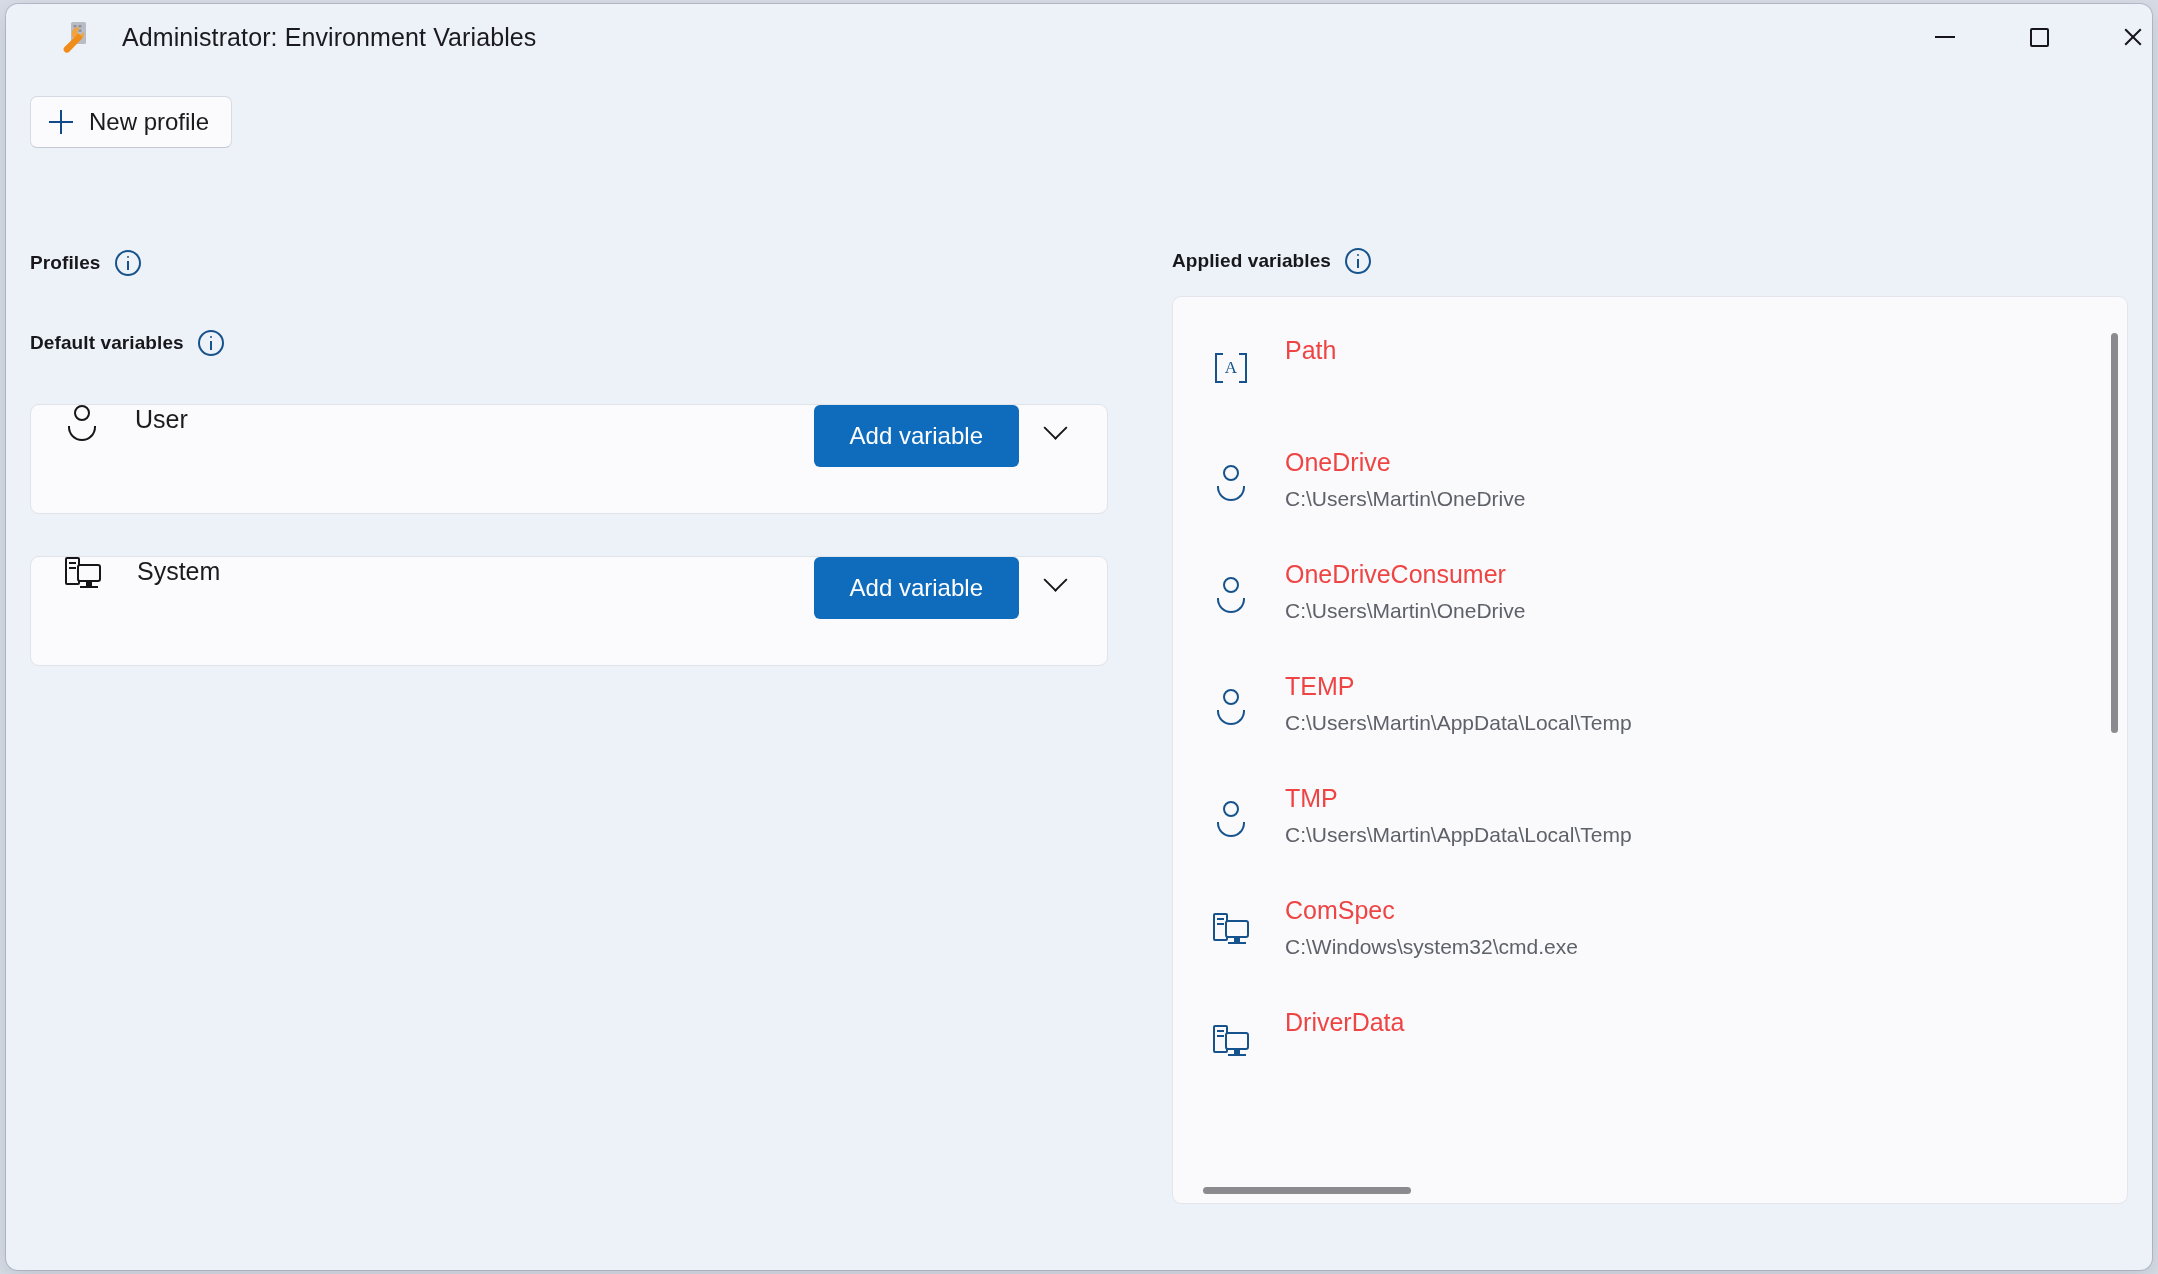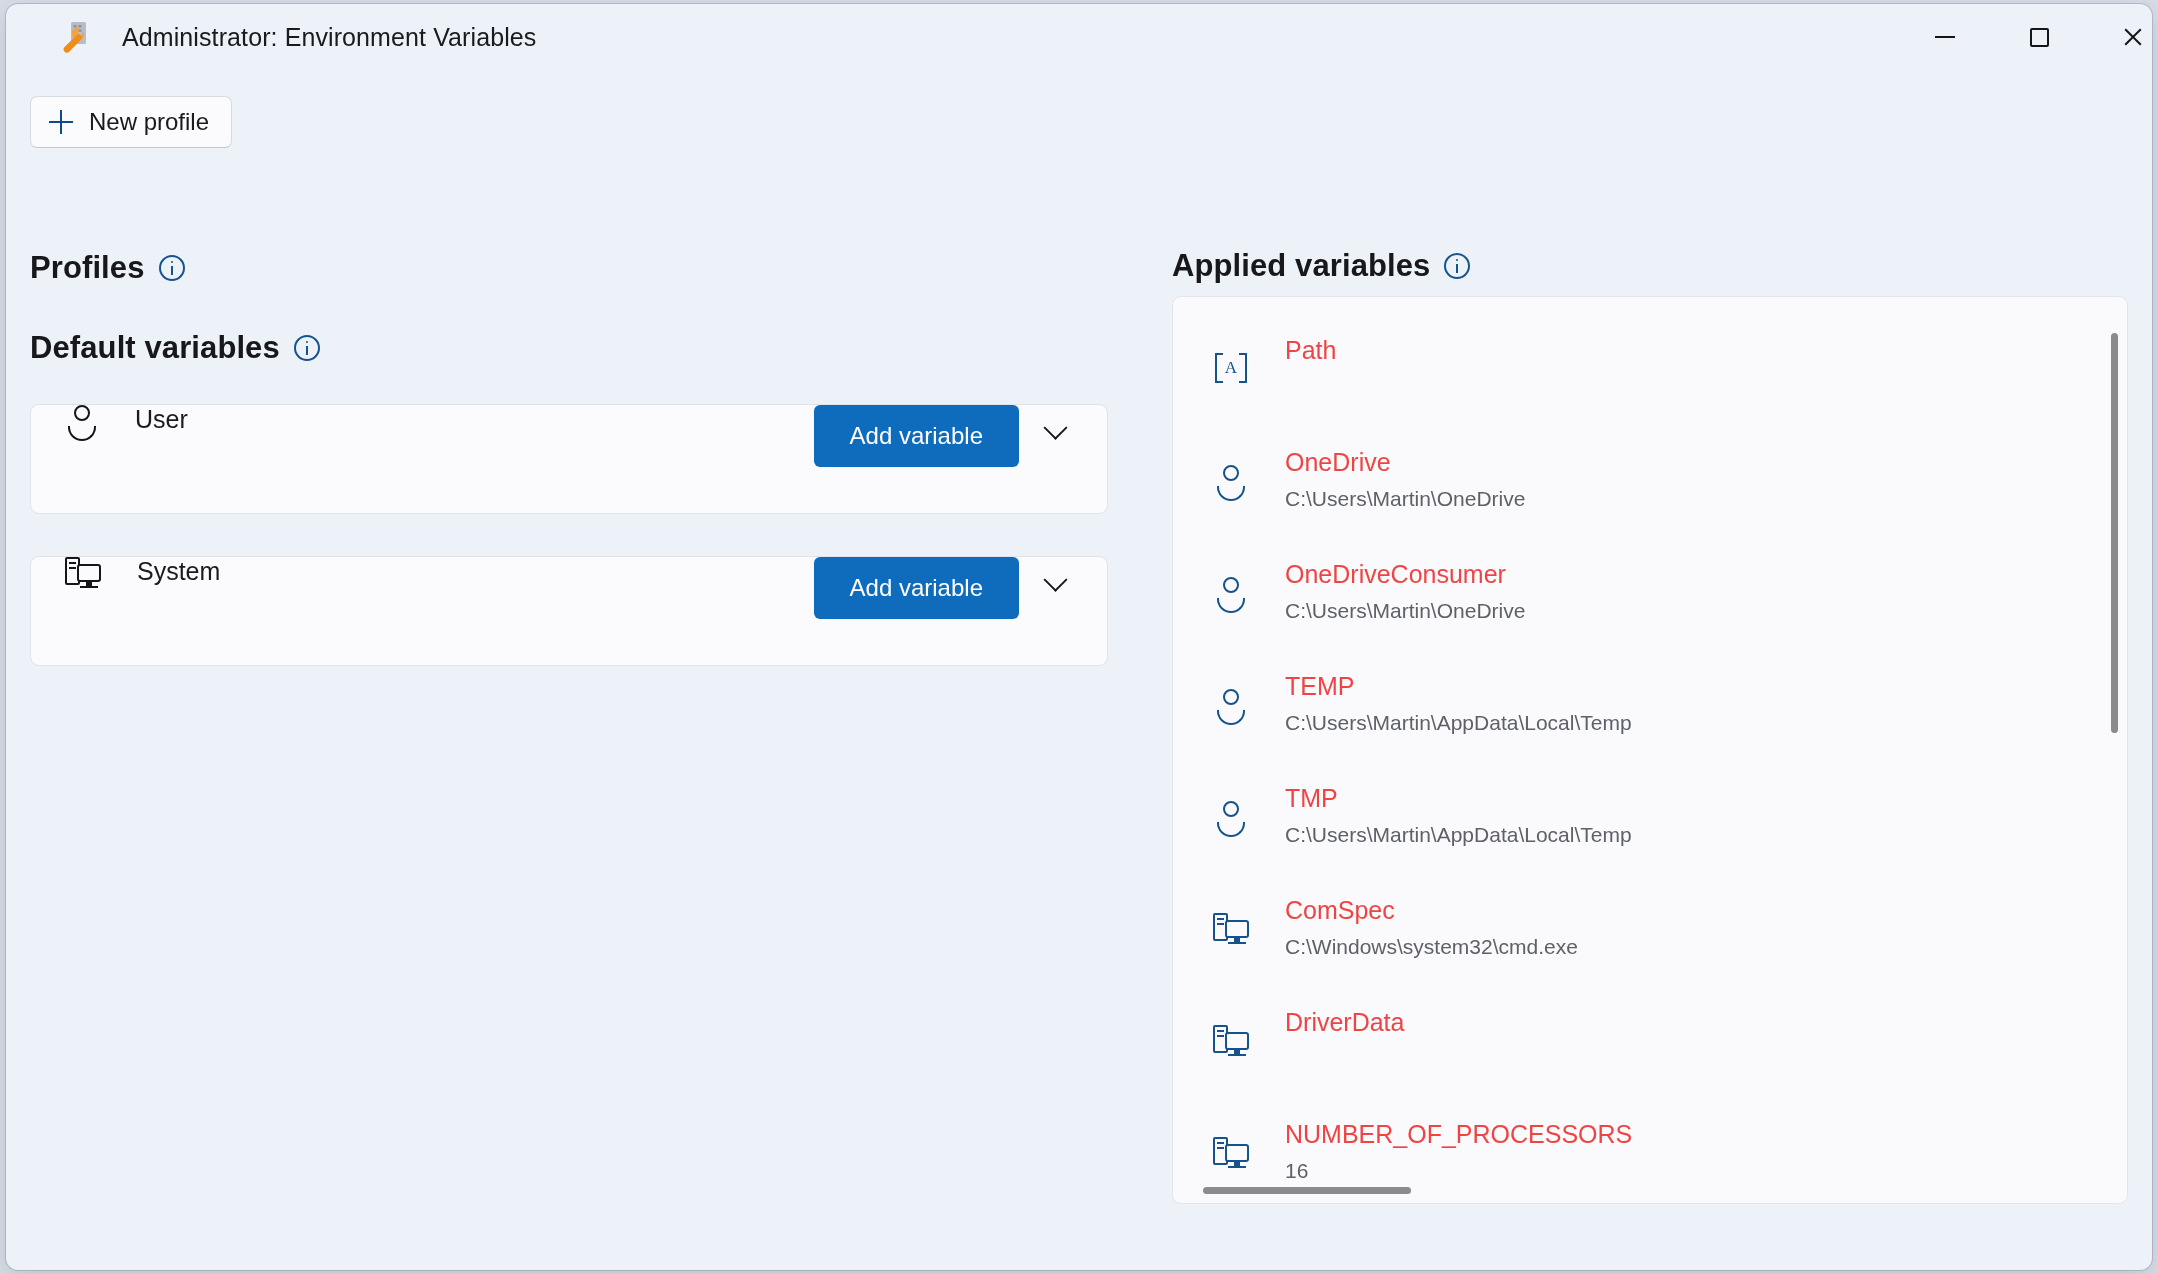--- a/index.html
+++ b/index.html
@@ -109,21 +109,21 @@
   .plus-icon::after  { left: 0; top: 11px; width: 24px; height: 2px; }
 
   
   .heading {
     display: flex;
     align-items: center;
     gap: 14px;
     position: absolute;
   }
   .heading .h-text {
-    font-size: 31px;
+    font-size: 19px;
     font-weight: bold;
     color: #18181c;
     letter-spacing: .1px;
   }
   #profiles-heading     { left: 24px;  top: 246px; }
   #defaultvars-heading  { left: 24px;  top: 326px; }
   #applied-heading      { left: 1166px; top: 244px; }
 
   .info-icon {
     width: 26px; height: 26px;
@@ -481,33 +481,20 @@
               <span class="tower"></span>
               <span class="tl1"></span>
               <span class="tl2"></span>
               <span class="mon"></span>
               <span class="stand"></span>
               <span class="base"></span>
             </span>
           </span>
           <span class="var-text"><span class="var-name">DriverData</span></span>
         </div>
-        <div class="var-row">
-          <span class="var-icon-wrap">
-            <span class="pc-ico blue">
-              <span class="tower"></span>
-              <span class="tl1"></span>
-              <span class="tl2"></span>
-              <span class="mon"></span>
-              <span class="stand"></span>
-              <span class="base"></span>
-            </span>
-          </span>
-          <span class="var-text"><span class="var-name">NUMBER_OF_PROCESSORS</span><div class="var-value">16</div></span>
-        </div>
       </div>
 
     <div class="vscroll">
       <div class="thumb"></div>
     </div>
     <div class="hscroll">
       <div class="thumb"></div>
     </div>
   </div>
 

